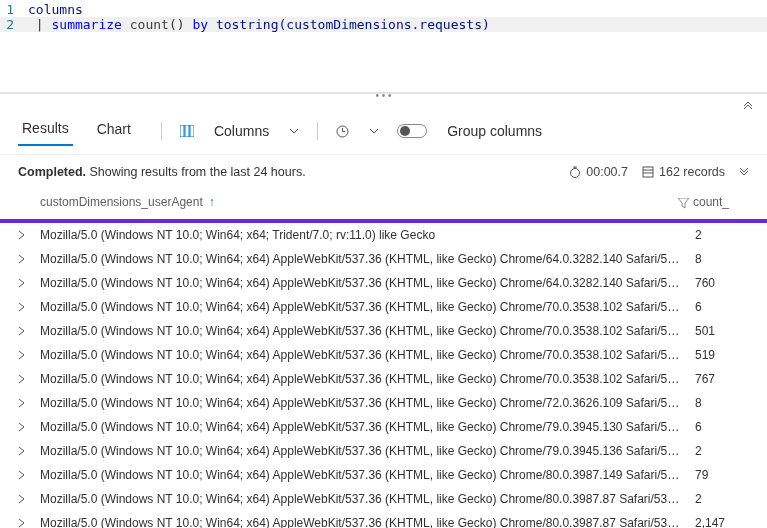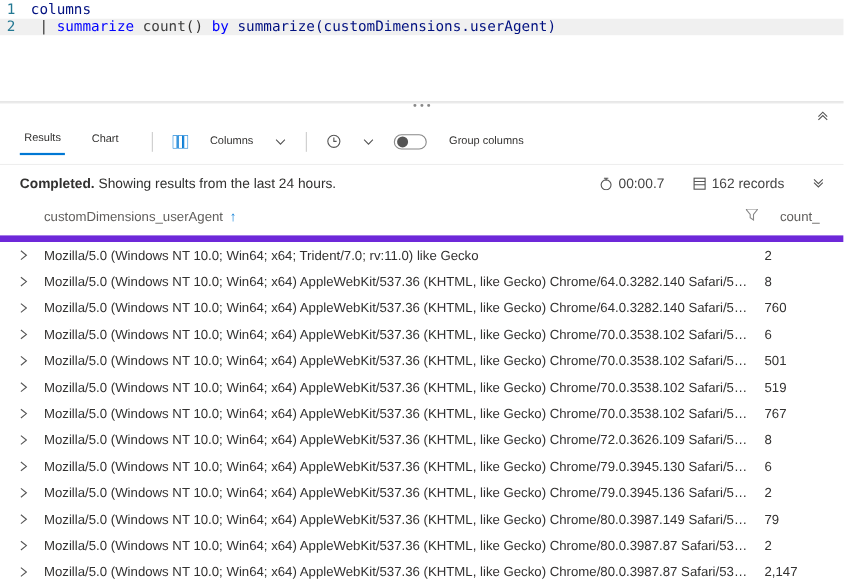--- a/index.html
+++ b/index.html
@@ -14,36 +14,36 @@
     .by { color: #0000ff; }
     .str { color: #001080; }
     .blk { color: #001080; }
     .pipe { color: #333; }
     .line2 { background: #f0f0f0; }
 
     .collapse-row { text-align: center; padding: 0; position: relative; border-top:1px solid #e5e5e5;}
     .collapse-row span.dots { color: #888; font-size: 10px; position:relative; top:-6px;}
     .collapse-row .dbl { position: absolute; right: 14px; top: 6px; color: #555; }
 
-    .toolbar { display: flex; align-items: center; padding: 8px 18px; border-bottom: 1px solid #eee; gap: 6px; font-size: 10px; color: #323130; }
+    .toolbar { display: flex; align-items: center; padding: 8px 18px; border-bottom: 1px solid #eee; gap: 6px; font-size: 14px; color: #323130; }
     .tab { padding: 4px 4px 8px 4px; margin-right: 14px; cursor: pointer; }
     .tab.active { border-bottom: 2px solid #0078d4; font-weight: 400; color:#323130;}
     .sep { width: 1px; height: 18px; background: #ccc; margin: 0 6px; }
     .tool-item { display: flex; align-items: center; gap: 20px; padding: 2px 6px; color:#323130; cursor:pointer;}
     .toggle { width: 30px; height: 14px; border-radius: 8px; border: 1px solid #888; position: relative; display:inline-block;}
     .toggle::after { content:""; width:10px; height:10px; background:#555; border-radius:50%; position:absolute; top:1px; left:2px;}
     svg { display: block; }
 
     .meta { display: flex; align-items: flex-end; justify-content: space-between; padding: 10px 18px 6px 18px; font-size: 12.5px; }
-    .meta-right { display: flex; align-items: center; gap: 26px; color: #444; }
+    .meta-right { display: flex; align-items: center; gap: 14px; color: #444; }
     .meta-badge { display:flex; align-items:center; gap:5px;}
     .meta .down-dbl { color:#555; }
 
     .table-wrap { overflow-x: hidden; }
-    .thead { display: flex; align-items: flex-start; padding: 10px 4px 10px 40px; color: #605e5c; font-size: 12px; border-bottom: 6px solid #6d28d9; position:relative;}
+    .thead { display: flex; align-items: flex-end; padding: 10px 20px 10px 40px; color: #605e5c; font-size: 12px; border-bottom: 4px solid #6d28d9; position:relative;}
     .thead .col-ua { flex: 1; display:flex; align-items:center; gap:6px; }
     .thead .col-ct { width: 54px; text-align: left; margin-left: 19px; }
     .thead .filter { position:absolute; right: 78px; color:#888; }
     .sort-arrow { color:#0078d4; font-size:12px; }
 
     .row { display: flex; align-items: center; padding: 5px 18px 5px 18px; border-bottom: 0; font-size: 12px; color: #323130; }
     .row:nth-child(odd){}
     .row .exp { width: 22px; color:#555; cursor:pointer;}
     .row .ua { flex:1; white-space: nowrap; overflow:hidden; text-overflow: ellipsis; padding-right:10px;}
     .row .ct { width: 54px; text-align: left; }
@@ -52,21 +52,21 @@
 </head>
 <body>
 
 <div class="editor">
   <div class="editor-line">
     <span class="line-num">1</span>
     <span class="code blk">columns</span>
   </div>
   <div class="editor-line line2">
     <span class="line-num">2</span>
-    <span class="code"><span class="pipe"> | </span><span class="kw">summarize</span> <span class="fn">count</span><span>()</span><span class="by"> by </span><span class="str">summarize(customDimensions.userAgent)</span></span>
+    <span class="code"><span class="pipe"> | </span><span class="kw">summarize</span> <span class="fn">count</span><span>()</span><span class="by"> by </span><span class="str">tostring(customDimensions.requests)</span></span>
   </div>
 </div>
 
 <div class="collapse-row">
   <span class="dots">• • •</span>
   <span class="dbl">
     <svg width="10" height="10" viewBox="0 0 10 10">
         <path d="M1 6 L5 2 L9 6" stroke="#555" fill="none" stroke-width="1"></path>
         <path d="M1 9 L5 5 L9 9" stroke="#555" fill="none" stroke-width="1"></path>
       </svg>

